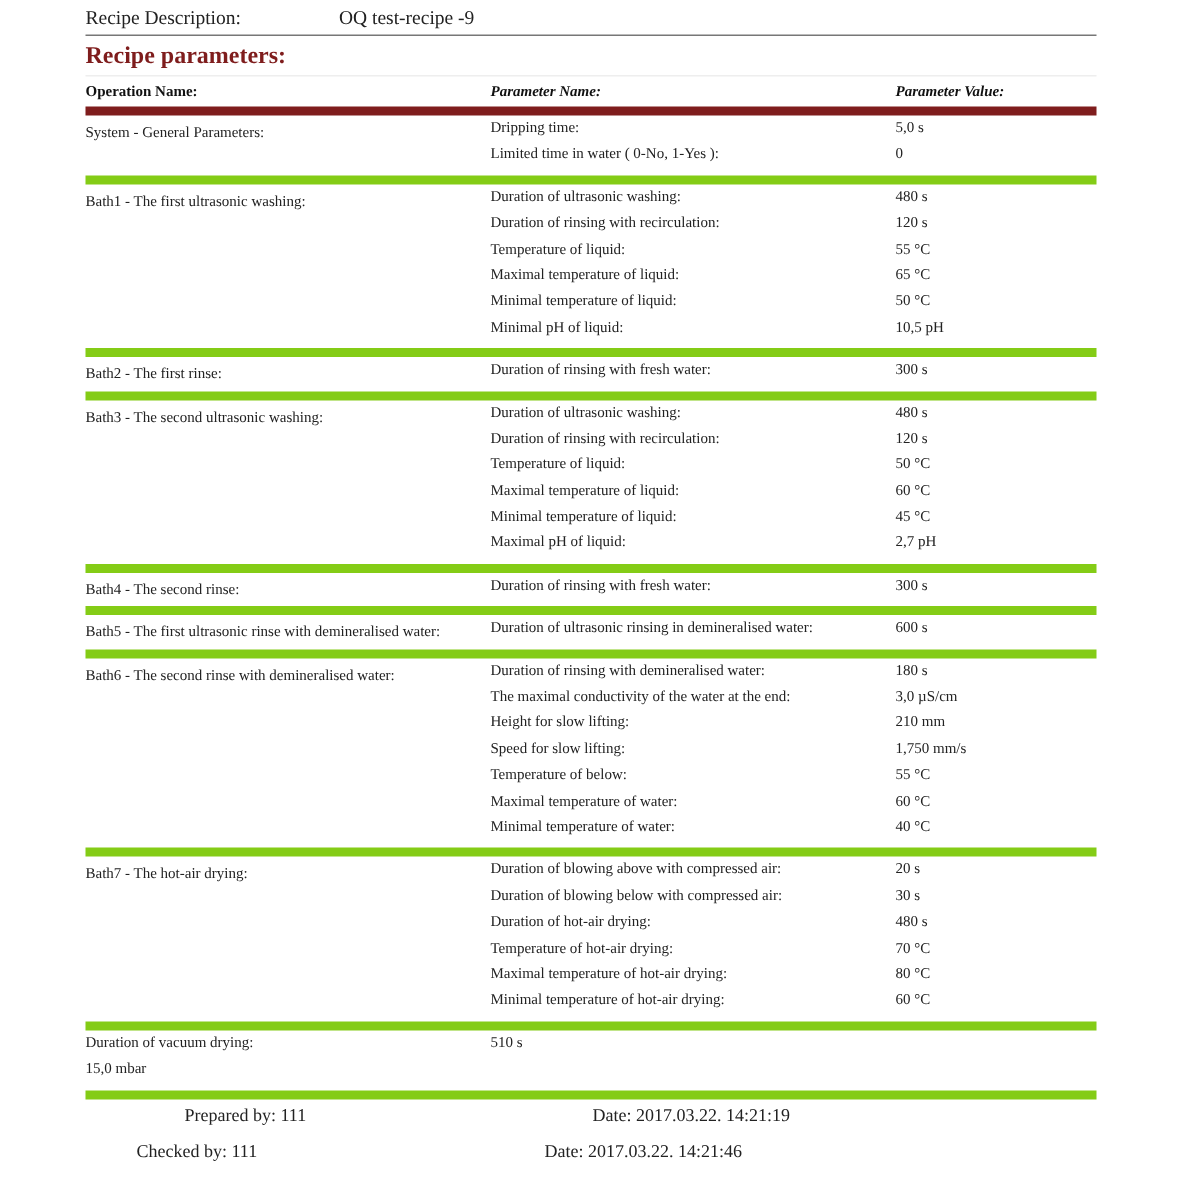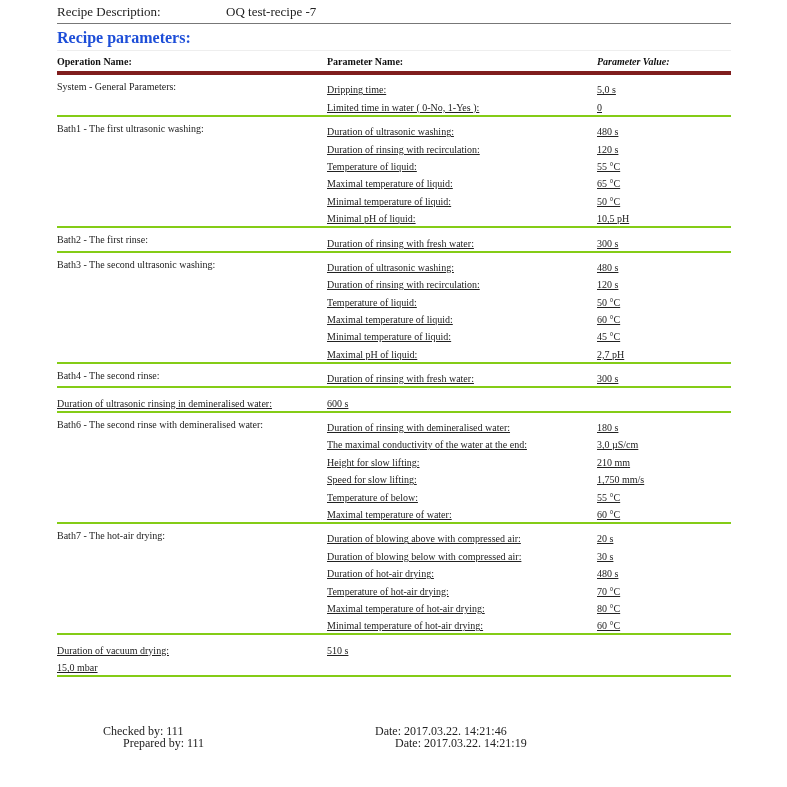--- a/index.html
+++ b/index.html
@@ -12,56 +12,56 @@
     display: flex;
     gap: 33px;
   }
   .desc-label { width: 136px; }
   .top-rule {
     position: absolute; left: 57px; width: 674px; top: 23px;
     border-top: 1px solid #777777;
   }
   .section-title {
     position: absolute; left: 57px; top: 29px; font-size: 16px; font-weight: bold;
-    color: #1d4ed8;
+    color: #7f1d1d;
   }
   .title-rule {
     position: absolute; left: 57px; width: 674px; top: 50px;
     border-top: 1px solid #eeeeee;
   }
   .table {
     position: absolute; left: 57px; top: 52px; width: 674px;
     font-size: 10px;
   }
   .thead {
     display: flex; height: 19px; align-items: center;
-    font-weight: bold; border-bottom: 4px solid #7f1d1d; color: #111111;
+    font-weight: bold; border-bottom: 6px solid #7f1d1d; color: #111111;
   }
   .col1 { width: 270px; }
-  .col2 { width: 270px; }
+  .col2 { width: 270px; font-style: italic; }
   .col3 { width: 134px; font-style: italic; }
   .group {
-    display: flex; border-bottom: 2px solid #84cc16; padding: 3px 0 2px 0;
+    display: flex; border-bottom: 6px solid #84cc16; padding: 3px 0 2px 0;
   }
   .group .op { width: 270px; line-height: 17.4px; }
   .group .params { width: 404px; }
-  .prow { display: flex; height: 17.4px; align-items: flex-end; text-decoration: underline; }
+  .prow { display: flex; height: 17.4px; align-items: flex-start; }
   .prow .pn { width: 270px; }
   .prow .pv { width: 134px; }
   .sig {
     position: absolute; font-size: 12px; display: flex;
   }
   .sig .who { width: 272px; }
 </style>
 </head>
 <body>
 
 <div class="desc-row">
   <span class="desc-label">Recipe Description:</span>
-  <span>OQ test-recipe -7</span>
+  <span>OQ test-recipe -9</span>
 </div>
 <div class="top-rule"></div>
 
 <div class="section-title">Recipe parameters:</div>
 <div class="title-rule"></div>
 
 <div class="table">
   <div class="thead">
     <div class="col1">Operation Name:</div>
     <div class="col2">Parameter Name:</div>
@@ -151,20 +151,21 @@
       <div class="group">
         <div class="op">Bath4 - The second rinse:</div>
         <div class="params">
           <div class="prow">
             <div class="pn">Duration of rinsing with fresh water:</div>
             <div class="pv">300 s</div>
           </div>
         </div>
       </div>
       <div class="group">
+        <div class="op">Bath5 - The first ultrasonic rinse with demineralised water:</div>
         <div class="params">
           <div class="prow">
             <div class="pn">Duration of ultrasonic rinsing in demineralised water:</div>
             <div class="pv">600 s</div>
           </div>
         </div>
       </div>
       <div class="group">
         <div class="op">Bath6 - The second rinse with demineralised water:</div>
         <div class="params">
@@ -184,20 +185,24 @@
             <div class="pn">Speed for slow lifting:</div>
             <div class="pv">1,750 mm/s</div>
           </div>
           <div class="prow">
             <div class="pn">Temperature of below:</div>
             <div class="pv">55 °C</div>
           </div>
           <div class="prow">
             <div class="pn">Maximal temperature of water:</div>
             <div class="pv">60 °C</div>
+          </div>
+          <div class="prow">
+            <div class="pn">Minimal temperature of water:</div>
+            <div class="pv">40 °C</div>
           </div>
         </div>
       </div>
       <div class="group">
         <div class="op">Bath7 - The hot-air drying:</div>
         <div class="params">
           <div class="prow">
             <div class="pn">Duration of blowing above with compressed air:</div>
             <div class="pv">20 s</div>
           </div>
@@ -234,16 +239,16 @@
           </div>
         </div>
       </div>
     </div>
 </div>
 
 <div class="sig" style="left:91px; top:736px;margin-left:32px;">
   <span class="who">Prepared by: 111</span>
   <span>Date: 2017.03.22. 14:21:19</span>
 </div>
-<div class="sig" style="left:91px; top:724px;margin-left:12px;">
+<div class="sig" style="left:91px; top:760px;">
   <span class="who">Checked by: 111</span>
   <span>Date: 2017.03.22. 14:21:46</span>
 </div>
 
 </body></html>

